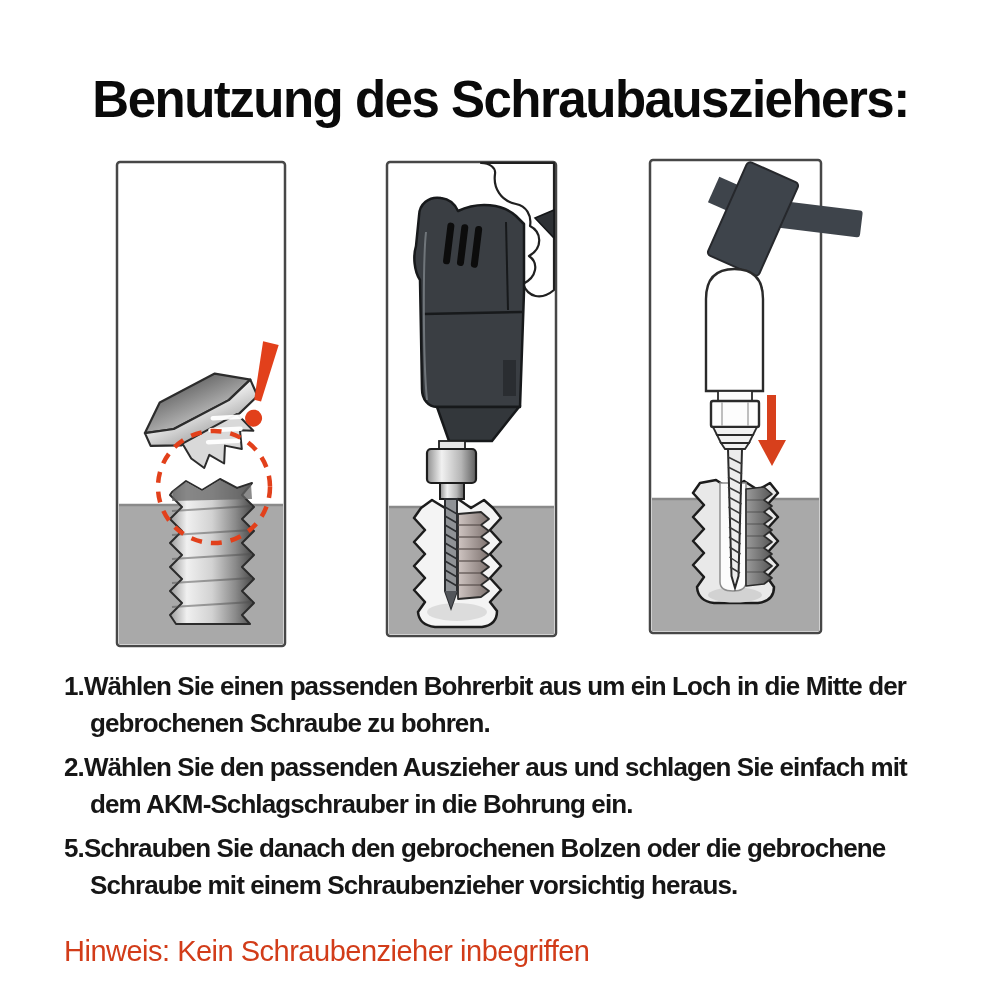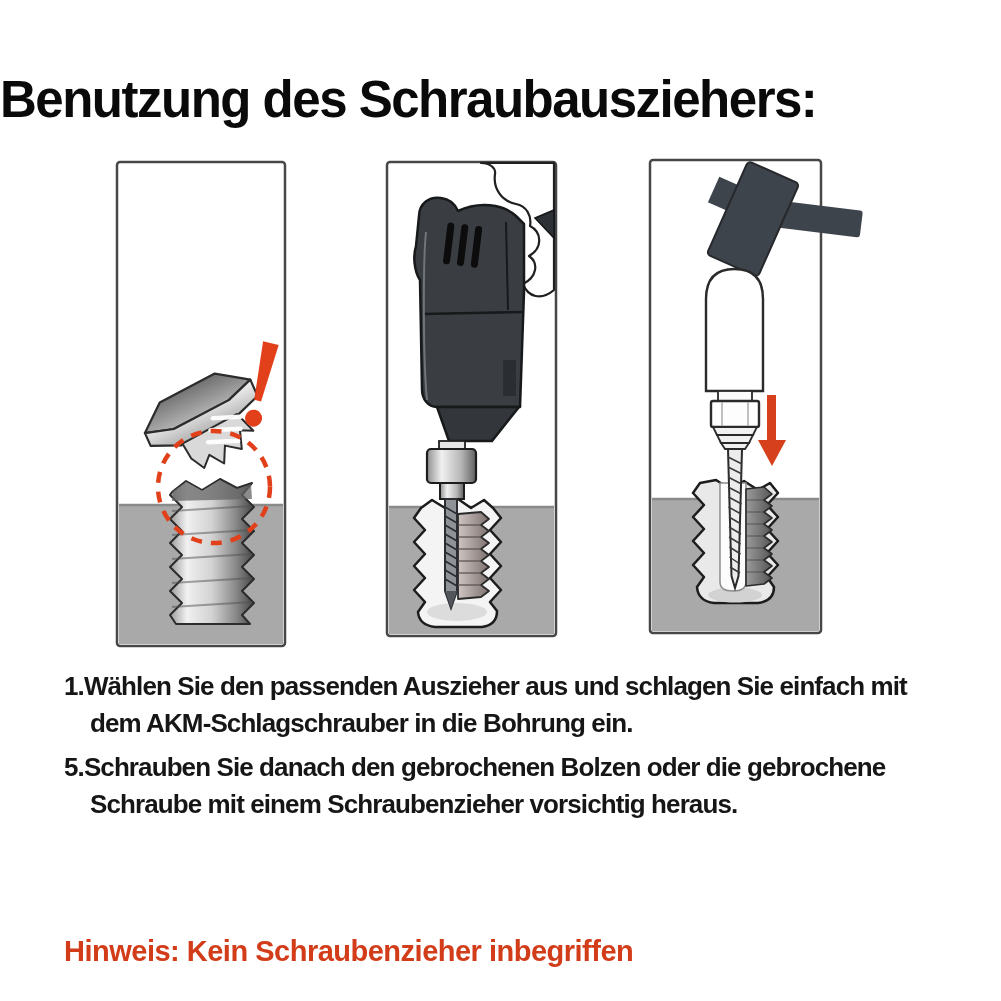--- a/index.html
+++ b/index.html
@@ -1,25 +1,25 @@
 <!DOCTYPE html>
 <html><head>
 <meta charset="utf-8">
 <style>
   html,body{margin:0;padding:0;background:#ffffff;}
   .stage{position:relative;width:1001px;height:1001px;background:#ffffff;overflow:hidden;
          font-family:"Liberation Sans",sans-serif;}
-  .title{position:absolute;top:70px;left:0;width:1001px;text-align:left;
+  .title{position:absolute;top:70px;left:0;width:1001px;text-align:center;
          font-size:51px;font-weight:bold;letter-spacing:-1.5px;color:#0a0a0a;white-space:nowrap;}
   .panel{position:absolute;}
   .panel svg{display:block;overflow:visible;}
   .steps{position:absolute;left:64px;top:668px;width:930px;color:#161616;}
   .step{margin:0 0 7px 0;font-size:26px;font-weight:bold;letter-spacing:-0.9px;
         line-height:37px;white-space:pre;padding-left:26px;text-indent:-26px;}
-  .note{position:absolute;left:64px;top:906px;font-size:29px;font-weight:bold;
+  .note{position:absolute;left:64px;top:906px;font-size:29px;font-weight:normal;
         letter-spacing:-0.5px;color:#d23c19;white-space:nowrap;}
 </style>
 </head>
 <body>
 
 <div class="stage">
 
   <div class="title">Benutzung des Schraubausziehers:</div>
 
   <div class="panel" style="left:115px;top:160px;">
@@ -165,21 +165,23 @@
       </g>
 
       <g fill="#d7401c">
         <rect x="119" y="237" width="9" height="45"></rect>
         <polygon points="110,282 138,282 124,308"></polygon>
       </g>
     </svg>
   </div>
 
   <div class="steps">
-    <p class="step">1.Wählen Sie den passenden Auszieher aus und schlagen Sie einfach mit
+    <p class="step">1.Wählen Sie einen passenden Bohrerbit aus um ein Loch in die Mitte der
+gebrochenen Schraube zu bohren.</p>
+    <p class="step">2.Wählen Sie den passenden Auszieher aus und schlagen Sie einfach mit
 dem AKM-Schlagschrauber in die Bohrung ein.</p>
     <p class="step">5.Schrauben Sie danach den gebrochenen Bolzen oder die gebrochene
 Schraube mit einem Schraubenzieher vorsichtig heraus.</p>
   </div>
 
   <p class="note">Hinweis: Kein Schraubenzieher inbegriffen</p>
 
 </div>
 
 </body></html>

